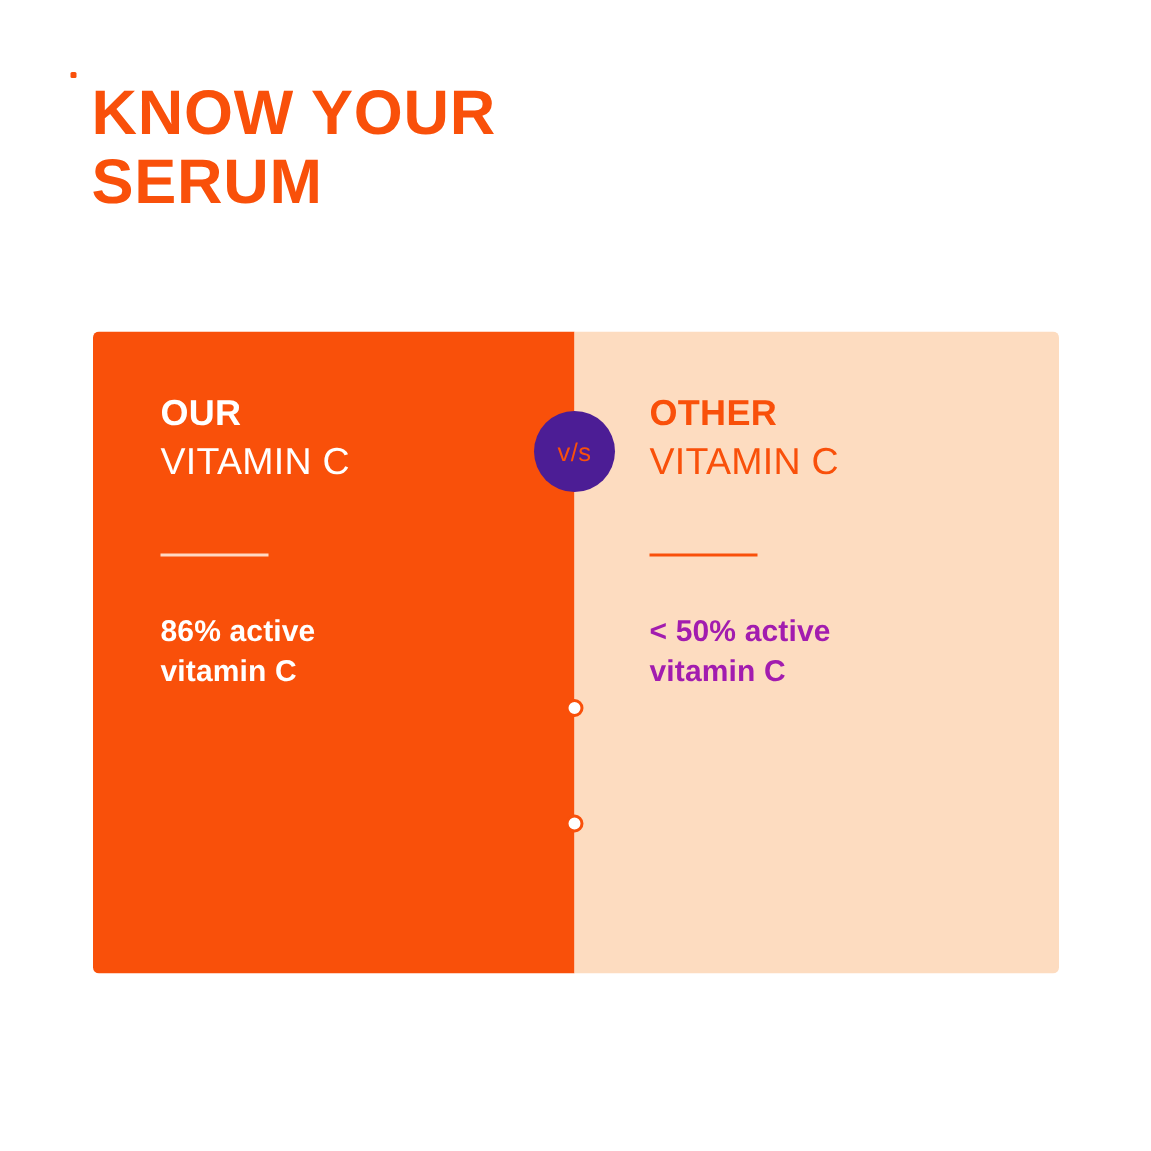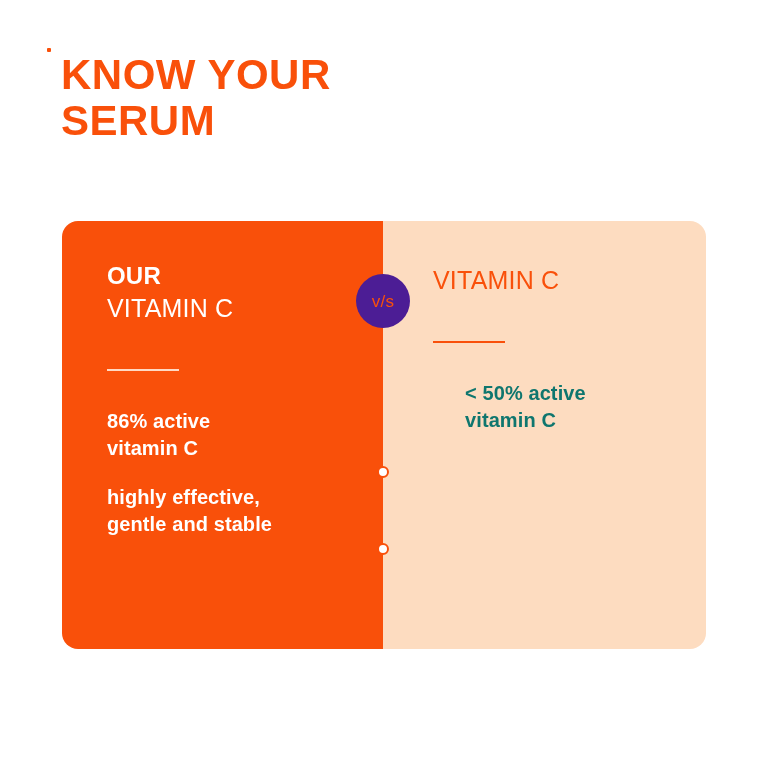--- a/index.html
+++ b/index.html
@@ -41,21 +41,21 @@
     font-family: "Liberation Sans", sans-serif;
   }
 
   
   #compare-card {
     position: absolute;
     left: 62px;
     top: 221px;
     width: 644px;
     height: 428px;
-    border-radius: 16px;
+    border-radius: 4px;
     overflow: hidden;
     display: flex;
   }
   .panel {
     position: relative;
     box-sizing: border-box;
     padding: 41px 0 0 45px;
   }
   #panel-ours {
     width: 321px;
@@ -112,21 +112,21 @@
 
   .bullet-item {
     font-size: 20px;
     font-weight: 700;
     line-height: 27px;
     letter-spacing: 0.1px;
     white-space: pre-line;
     margin: 0 0 22px 0;
   }
   #panel-ours .bullet-item { color: #ffffff; }
-  #panel-other .bullet-item { color: #0f766e; margin-left: 32px; }
+  #panel-other .bullet-item { color: #a21caf; }
 
   
   #vs-badge {
     position: absolute;
     left: 356px;
     top: 274px;
     width: 54px;
     height: 54px;
     border-radius: 50%;
     background: #4c1d95;
@@ -168,26 +168,25 @@
 
 <div id="compare-card">
 
   <div class="panel" id="panel-ours">
     <p class="panel-kicker">OUR</p>
     <p class="panel-title">VITAMIN C</p>
     <div class="panel-rule"></div>
     <ul class="bullet-list" id="ours-bullets">
       <li class="bullet-item">86% active
 vitamin C</li>
-      <li class="bullet-item">highly effective,
-gentle and stable</li>
     </ul>
   </div>
 
   <div class="panel" id="panel-other">
+    <p class="panel-kicker">OTHER</p>
     <p class="panel-title">VITAMIN C</p>
     <div class="panel-rule"></div>
     <ul class="bullet-list" id="other-bullets">
       <li class="bullet-item">&lt; 50% active
 vitamin C</li>
     </ul>
   </div>
 </div>
 
 <div id="vs-badge">

